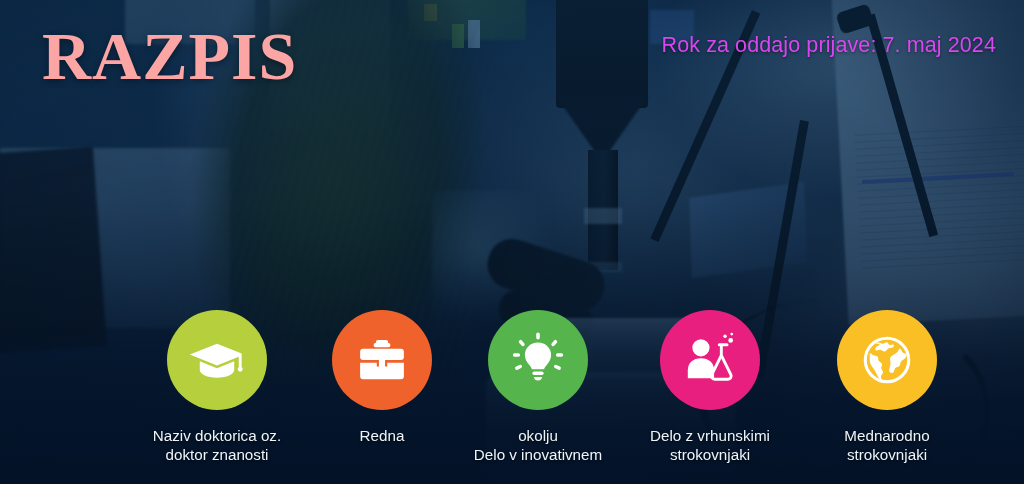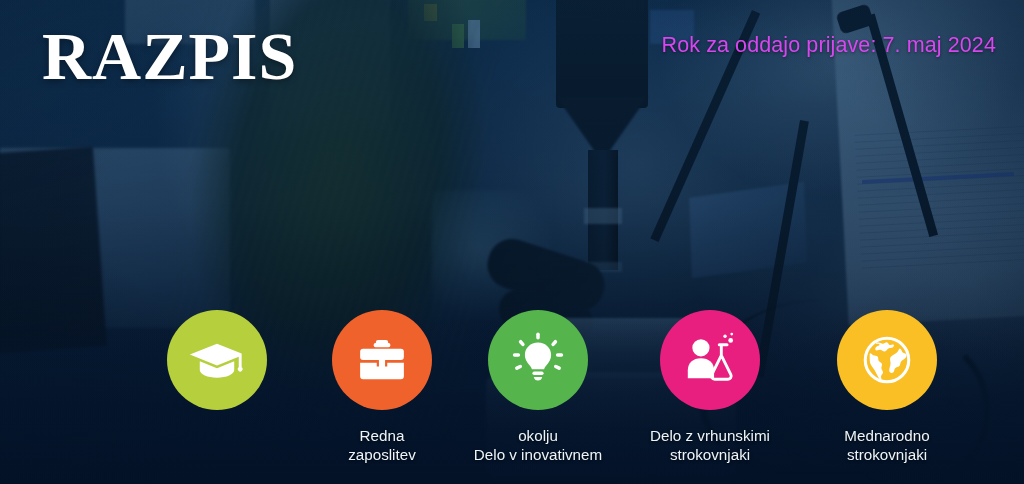--- a/index.html
+++ b/index.html
@@ -271,21 +271,21 @@
   }
 
   .title {
     position: absolute;
     left: 42px;
     top: 22px;
     font-family: "Liberation Serif", "DejaVu Serif", serif;
     font-weight: 700;
     font-size: 68px;
     line-height: 1;
-    color: #ffffff;
+    color: #fca5a5;
     letter-spacing: 1px;
     text-shadow: 0 2px 6px rgba(0,0,0,.40);
   }
   .subtitle {
     position: absolute;
     left: 44px;
     top: 101px;
     font-family: "Liberation Serif", "DejaVu Serif", serif;
     font-weight: 700;
     font-size: 45px;
@@ -379,36 +379,39 @@
     <div class="features" id="features">
         <div class="feature" style="left: 127px;">
           <div class="circle" style="background: rgb(181, 207, 61);">
             <span>
               <svg width="58" height="58" viewBox="0 0 64 64" fill="#fff">
       <path d="M32 14 2 26l30 12 24-9.6V40a2.6 2.6 0 1 0 3.2 0V24.7L32 14z"></path>
       <path d="M13 33.5V43c0 4.8 8.5 8.5 19 8.5S51 47.8 51 43v-9.5L32 41 13 33.5z"></path>
     </svg>
             </span>
           </div>
+          <div class="caption">
+            <div>Naziv doktorica oz.</div>
+            <div>doktor znanosti</div>
+          </div>
         </div>
         <div class="feature" style="left: 292px;">
           <div class="circle" style="background: rgb(240, 98, 43);">
             <span>
               <svg width="56" height="56" viewBox="0 0 64 64" fill="#fff">
       <rect x="25" y="9" width="14" height="8" rx="2.5"></rect>
       <rect x="22.5" y="12.5" width="19" height="5" rx="2"></rect>
       <rect x="7" y="19" width="50" height="13" rx="3.5"></rect>
       <path d="M7 35h19v4.5h12V35h19v15.5A3.5 3.5 0 0 1 53.5 54h-43A3.5 3.5 0 0 1 7 50.5V35z"></path>
       <rect x="28.5" y="31" width="7" height="10" rx="1.6"></rect>
     </svg>
             </span>
           </div>
           <div class="caption">
             <div>Redna</div>
-            <div>zaposlitev</div>
           </div>
         </div>
         <div class="feature" style="left: 448px;">
           <div class="circle" style="background: rgb(85, 180, 75);">
             <span>
               <svg width="56" height="56" viewBox="0 0 64 64" fill="#fff">
       <path d="M32 12c-8.6 0-15 6.3-15 14.3 0 5 2.4 8.3 4.8 11 1.7 1.9 2.9 3.4 3.2 5.4h14c.3-2 1.5-3.5 3.2-5.4 2.4-2.7 4.8-6 4.8-11C47 18.3 40.6 12 32 12z"></path>
       <rect x="25.6" y="45" width="12.8" height="4.2" rx="2"></rect>
       <path d="M27.2 51.4h9.6c-.5 2.6-2.4 4.1-4.8 4.1s-4.3-1.5-4.8-4.1z"></path>
       <rect x="30" y="0.6" width="4" height="8" rx="2"></rect>

